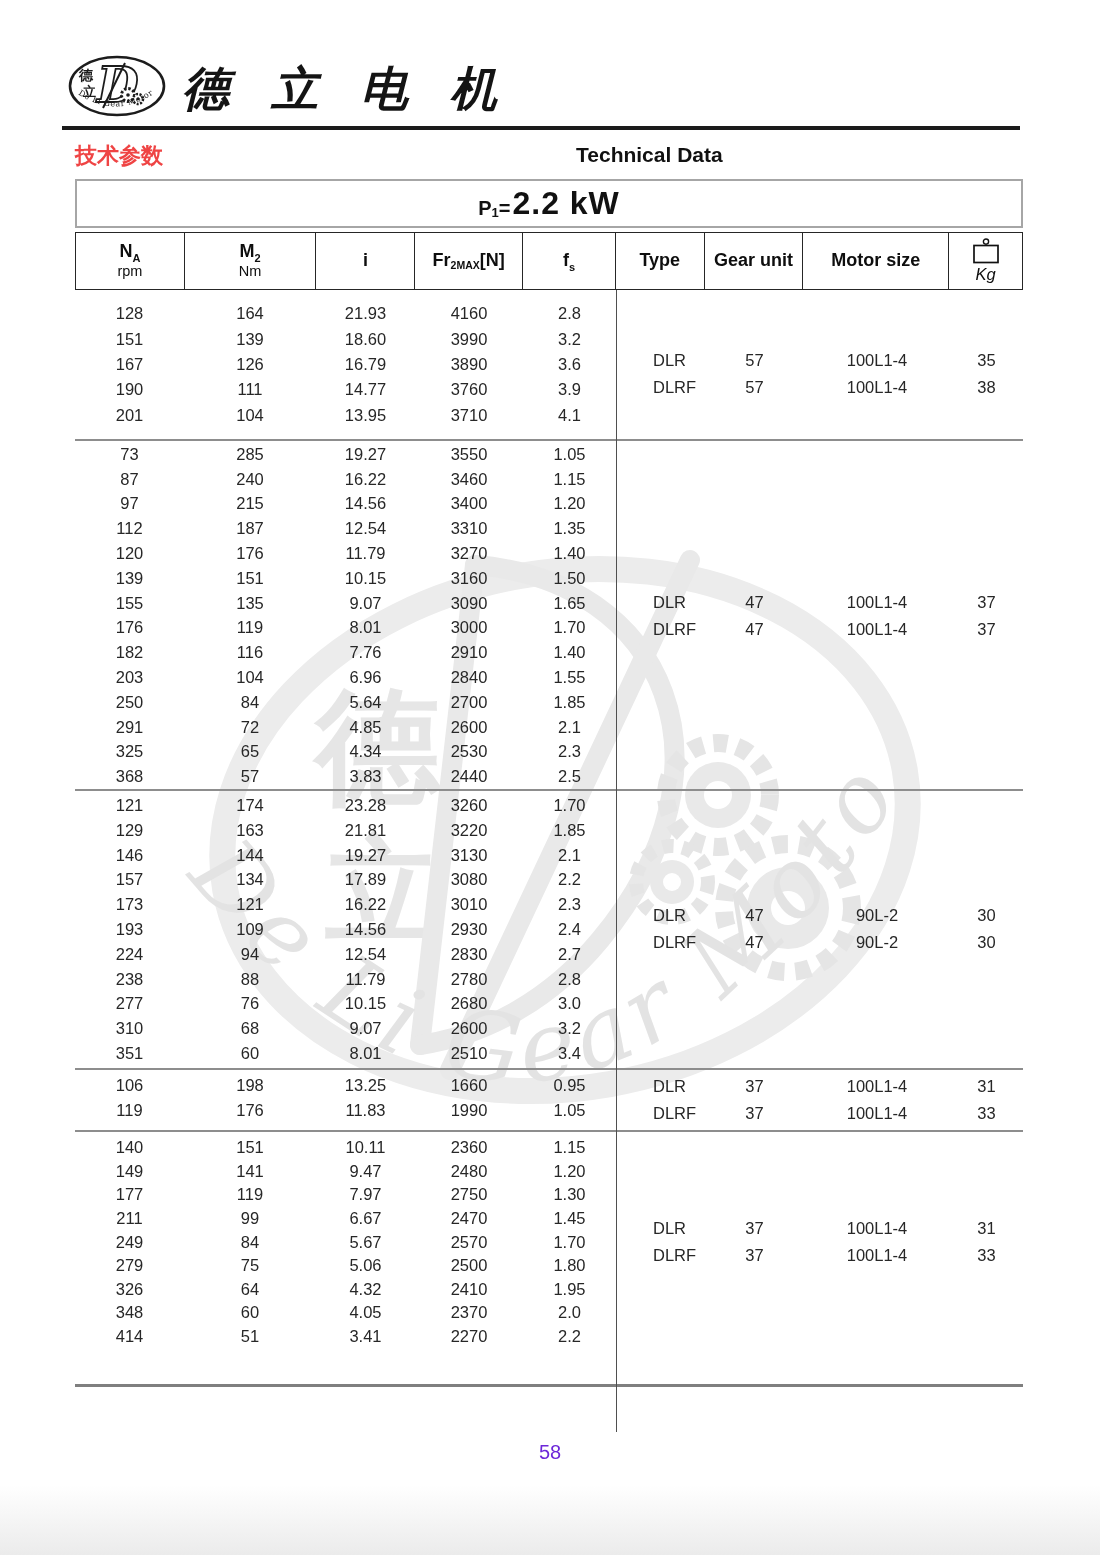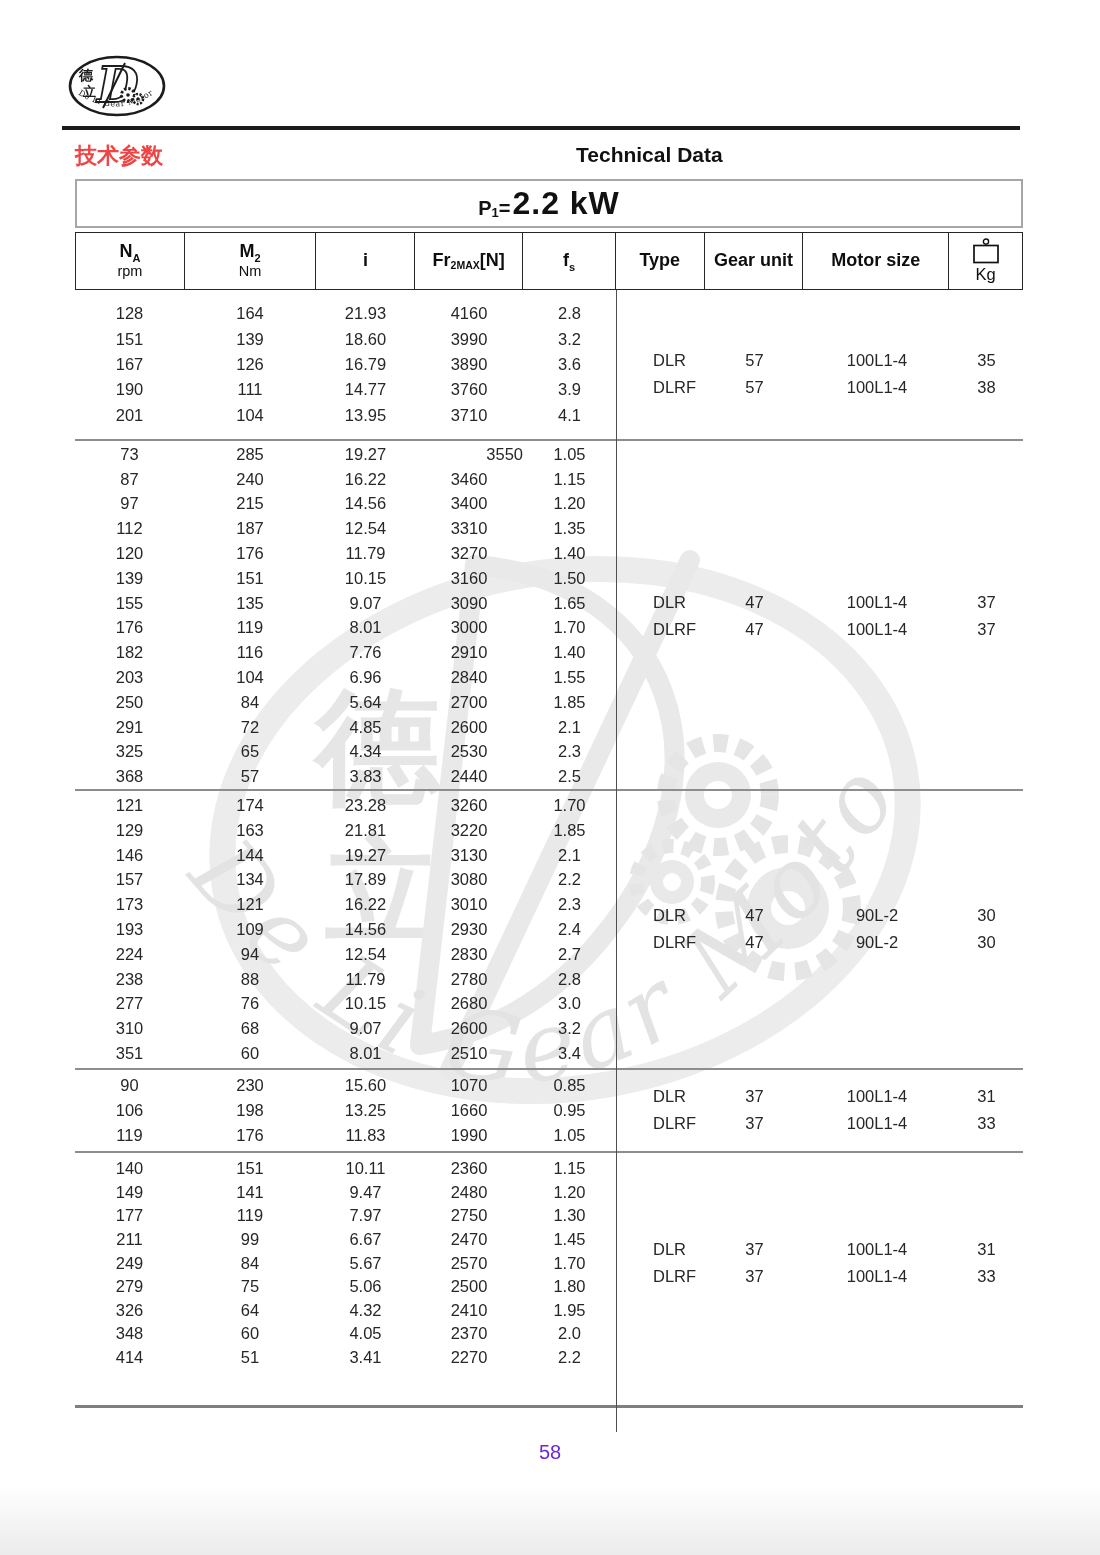--- a/index.html
+++ b/index.html
@@ -37,21 +37,21 @@
   
   .thead{
     position:absolute;left:75px;top:232px;width:948px;height:58px;box-sizing:border-box;
     border:1.8px solid #262626;display:flex;background:#fff;z-index:2;
   }
   .thead .hcell{
     box-sizing:border-box;border-right:1.6px solid #262626;
     display:flex;flex-direction:column;align-items:center;justify-content:center;
     line-height:1.08;color:#0e0e0e;
   }
-  .thead .hcell:last-child{border-right:none;}
+  .thead .hcell:last-child{border-right:none;font-style:italic;}
   .h-main{font-size:18px;font-weight:bold;}
   .h-sub{font-size:11px;font-weight:bold;vertical-align:-2px;position:relative;top:3px;}
   .h-sub2{font-size:10.5px;font-weight:bold;position:relative;top:3px;}
   .h-unit{font-size:14.5px;font-weight:normal;margin-top:2px;}
   .kg-label{font-size:16.5px;font-weight:normal;margin-top:1px;}
   
   .tbody{position:absolute;left:75px;top:290px;width:948px;z-index:1;}
   .vline{position:absolute;left:540.5px;top:0;width:1.3px;height:1142px;background:#4f4f4f;}
   .block{display:flex;}
   .block-left{width:541px;}
@@ -118,20 +118,21 @@
       <circle cx="72" cy="45" r="5" fill="#ffffff" stroke="#1c1c1c" stroke-width="2.5" stroke-dasharray="2 1.5"></circle>
       <circle cx="62" cy="41" r="1.8" fill="#1c1c1c"></circle>
       <circle cx="72" cy="45" r="1.4" fill="#1c1c1c"></circle>
     </g>
     <path id="logoArc" d="M 9 38 Q 51 68 93 36" fill="none"></path>
     <text font-size="8" fill="#1c1c1c" letter-spacing="0.6" font-family="DejaVu Serif, serif">
       <textPath href="#logoArc" startOffset="4%">De Li Gear Motor</textPath>
     </text>
   </svg>
 
+  <div class="brand">德 立 电 机</div>
   <div class="top-rule"></div>
   <div class="sec-cn">技术参数</div>
   <div class="sec-en">Technical Data</div>
 
   <div class="power-box">
     <span class="pfx">P</span>
       <span class="psub">1</span>
       <span class="peq">=</span>
       <span class="pval">2.2 kW</span>
   </div>
@@ -227,21 +228,21 @@
             </div>
           </div>
         </div>
         <div class="sep"></div>
         <div class="block" style="padding: 1px 0px 0px;">
           <div class="block-left">
             <div class="drow" style="height: 24.8px;">
               <div class="cell" style="width: 109px;">73</div>
               <div class="cell" style="width: 132px;">285</div>
               <div class="cell" style="width: 99px;">19.27</div>
-              <div class="cell" style="width: 108px; text-align: right;">3550</div>
+              <div class="cell" style="width: 108px;">3550</div>
               <div class="cell" style="width: 93px;">1.05</div>
             </div>
             <div class="drow" style="height: 24.8px;">
               <div class="cell" style="width: 109px;">87</div>
               <div class="cell" style="width: 132px;">240</div>
               <div class="cell" style="width: 99px;">16.22</div>
               <div class="cell" style="width: 108px;">3460</div>
               <div class="cell" style="width: 93px;">1.15</div>
             </div>
             <div class="drow" style="height: 24.8px;">
@@ -437,27 +438,20 @@
               <div class="cell" style="width: 99px;">47</div>
               <div class="cell" style="width: 146px;">90L-2</div>
               <div class="cell" style="width: 73px;">30</div>
             </div>
           </div>
         </div>
         <div class="sep"></div>
         <div class="block" style="padding: 3px 0px;">
           <div class="block-left">
             <div class="drow" style="height: 25px;">
-              <div class="cell" style="width: 109px;">90</div>
-              <div class="cell" style="width: 132px;">230</div>
-              <div class="cell" style="width: 99px;">15.60</div>
-              <div class="cell" style="width: 108px;">1070</div>
-              <div class="cell" style="width: 93px;">0.85</div>
-            </div>
-            <div class="drow" style="height: 25px;">
               <div class="cell" style="width: 109px;">106</div>
               <div class="cell" style="width: 132px;">198</div>
               <div class="cell" style="width: 99px;">13.25</div>
               <div class="cell" style="width: 108px;">1660</div>
               <div class="cell" style="width: 93px;">0.95</div>
             </div>
             <div class="drow" style="height: 25px;">
               <div class="cell" style="width: 109px;">119</div>
               <div class="cell" style="width: 132px;">176</div>
               <div class="cell" style="width: 99px;">11.83</div>

